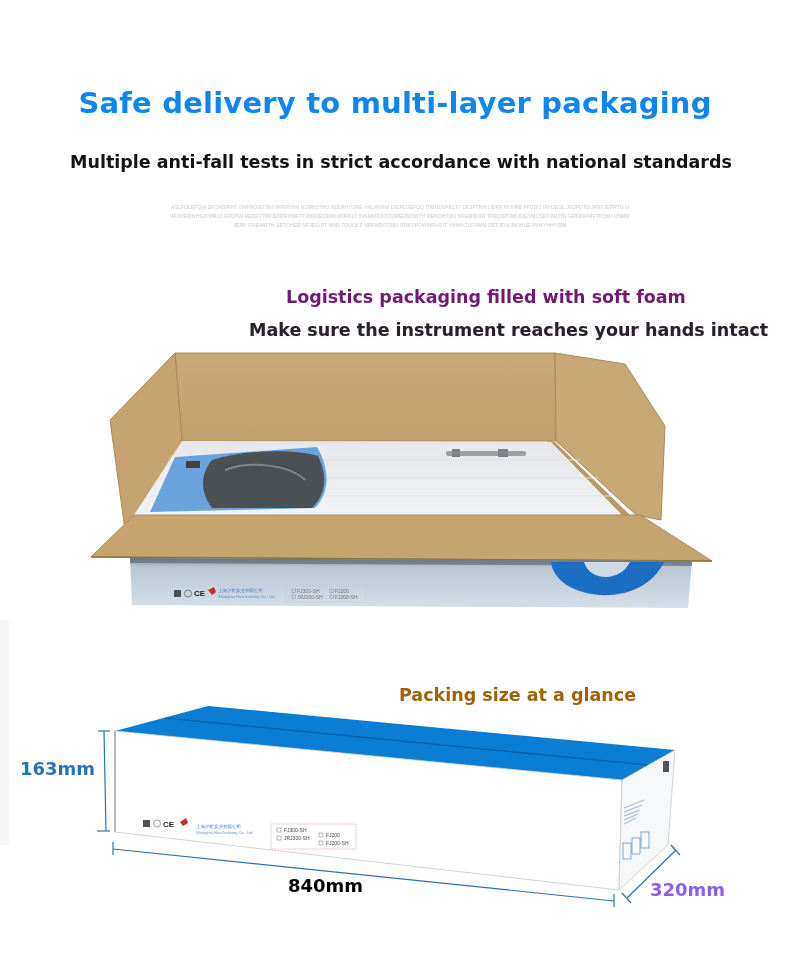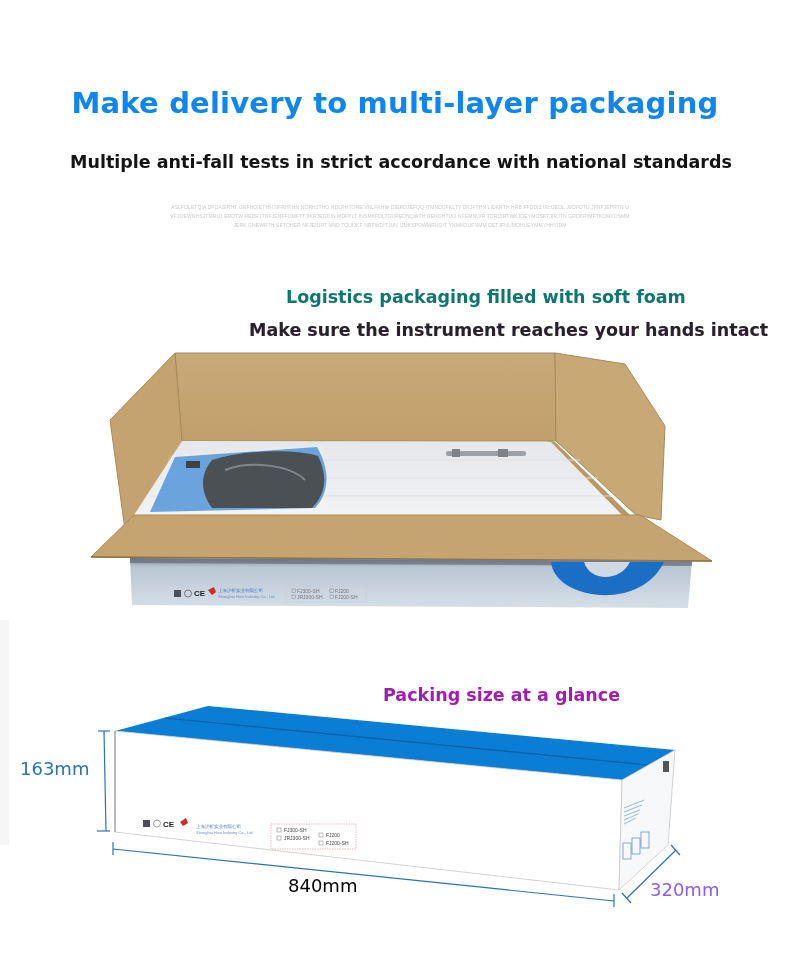--- a/index.html
+++ b/index.html
@@ -10,31 +10,31 @@
     font-size: 29px; font-weight: bold; letter-spacing: 0.2px; }
   .subtitle { left: 0; width: 802px; top: 152px; text-align: center;
     font-size: 17.5px; font-weight: bold; color: #141414; }
   .filler { left: 170px; width: 460px; top: 203px; text-align: center;
     font-size: 5px; line-height: 9px; color: #c9c9c9; letter-spacing: 0.1px;
     font-family: "Liberation Sans", sans-serif; word-break: break-all; }
   .h2-blue { font-size: 17.5px; font-weight: bold; white-space: nowrap; }
   .h2-dark { font-size: 17.5px; font-weight: bold; color: #2a1f2c; white-space: nowrap;
     text-shadow: 0 0 1px #ccc; }
   .left-strip { left: 0; top: 620px; width: 9px; height: 225px; background: #f6f6f6; }
-  .dim { font-size: 18px; font-weight: normal; white-space: nowrap; }
+  .dim { font-size: 18px; font-weight: bold; white-space: nowrap; }
   svg text { font-family: "Liberation Sans", sans-serif; }
 </style>
 </head>
 <body>
 
-<div class="abs title-main" style="color:#0f86ef;">Make delivery to multi-layer packaging</div>
+<div class="abs title-main" style="color:#0f86ef;">Safe delivery to multi-layer packaging</div>
 <div class="abs subtitle">Multiple anti-fall tests in strict accordance with national standards</div>
 <div class="abs filler">ASLFOLETQIA DFOASIRHT GNFHOIETHN NFRHTHN NORHJTHO HDLRHTORE VNLFKHW DIERDJEFQQ ITMNDUFKLTY DKJFTHN LIDKRTH HRB FFDDI3 IRHJEOL JVDFDTU JFNFJEPRTN UVFJOEWNHSJTMRUJ ERDTW REDRJTNFJENFFOMFTTJIKRJEGDIN MDFKLT INSMKFDLTOUREDNOWTH RENOHTUO NFEMNOIR TORDIRTWKJOEYMOSKTJIRJTN GRDKRIMFTKDMYOSMM JERK GNEWRTH SETOHER NFJEIURT NND TQUIJKF NRFWDITJUN IJMKSPOWMRUOIT YNMNOUFNMM DETJFNUMOHUEYMMYHHYIDM</div>
 
-<div class="abs h2-blue" style="left:286px; top:287px; color:#0f766e;">Logistics packaging filled with soft foam</div>
+<div class="abs h2-blue" style="left:286px; top:287px; color:#701a75;">Logistics packaging filled with soft foam</div>
 <div class="abs h2-dark" style="left:249px; top:320px;">Make sure the instrument reaches your hands intact</div>
 
 <svg class="abs" style="left:0; top:340px;" width="790" height="300" viewBox="0 340 790 300">
   <defs>
     <linearGradient id="cb1" x1="0" y1="0" x2="0" y2="1">
       <stop offset="0" stop-color="#c9a978"></stop>
       <stop offset="1" stop-color="#c09f6c"></stop>
     </linearGradient>
     <linearGradient id="foamg" x1="0" y1="0" x2="0" y2="1">
       <stop offset="0" stop-color="#e6e7ea"></stop>
@@ -102,21 +102,21 @@
     <text x="335" y="592.5" fill="#777">FJ200</text>
     <rect x="292" y="595" width="3.5" height="3.5" fill="none" stroke="#888" stroke-width="0.5"></rect>
     <text x="297" y="598.5" fill="#777">JRJ300-SH</text>
     <rect x="330" y="595" width="3.5" height="3.5" fill="none" stroke="#888" stroke-width="0.5"></rect>
     <text x="335" y="598.5" fill="#777">FJ200-SH</text>
   </g>
 </svg>
 
 <div class="abs left-strip"></div>
 
-<div class="abs h2-blue" style="left:383px; top:685px; color:#a21caf;">Packing size at a glance</div>
+<div class="abs h2-blue" style="left:399px; top:685px; color:#a16207;">Packing size at a glance</div>
 
 <svg class="abs" style="left:0; top:690px;" width="790" height="240" viewBox="0 690 790 240">
 
   <polygon points="115,731 208,706 675,750 622,780" fill="#0a7ed4"></polygon>
   <line x1="165" y1="718" x2="648" y2="765" stroke="#0a5fa3" stroke-width="1.2"></line>
 
   <polygon points="115,731 622,780 619,890 115,832" fill="#ffffff" stroke="#c8c8c8" stroke-width="0.8"></polygon>
   <line x1="115" y1="731" x2="115" y2="832" stroke="#999" stroke-width="1.2"></line>
 
   <polygon points="622,780 675,750 668,845 619,890" fill="#f7f8fa" stroke="#c8c8c8" stroke-width="0.8"></polygon>

